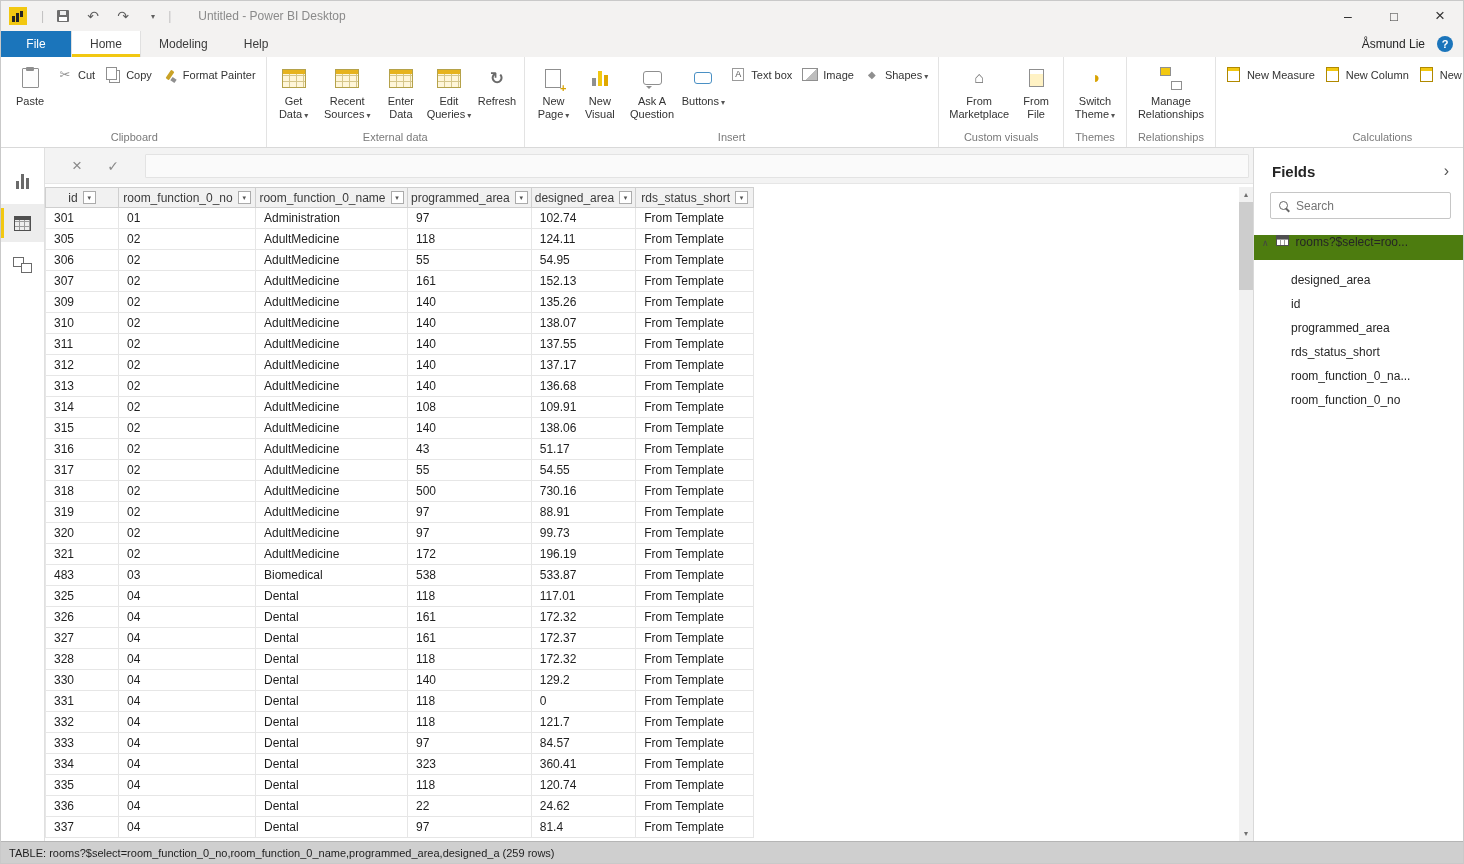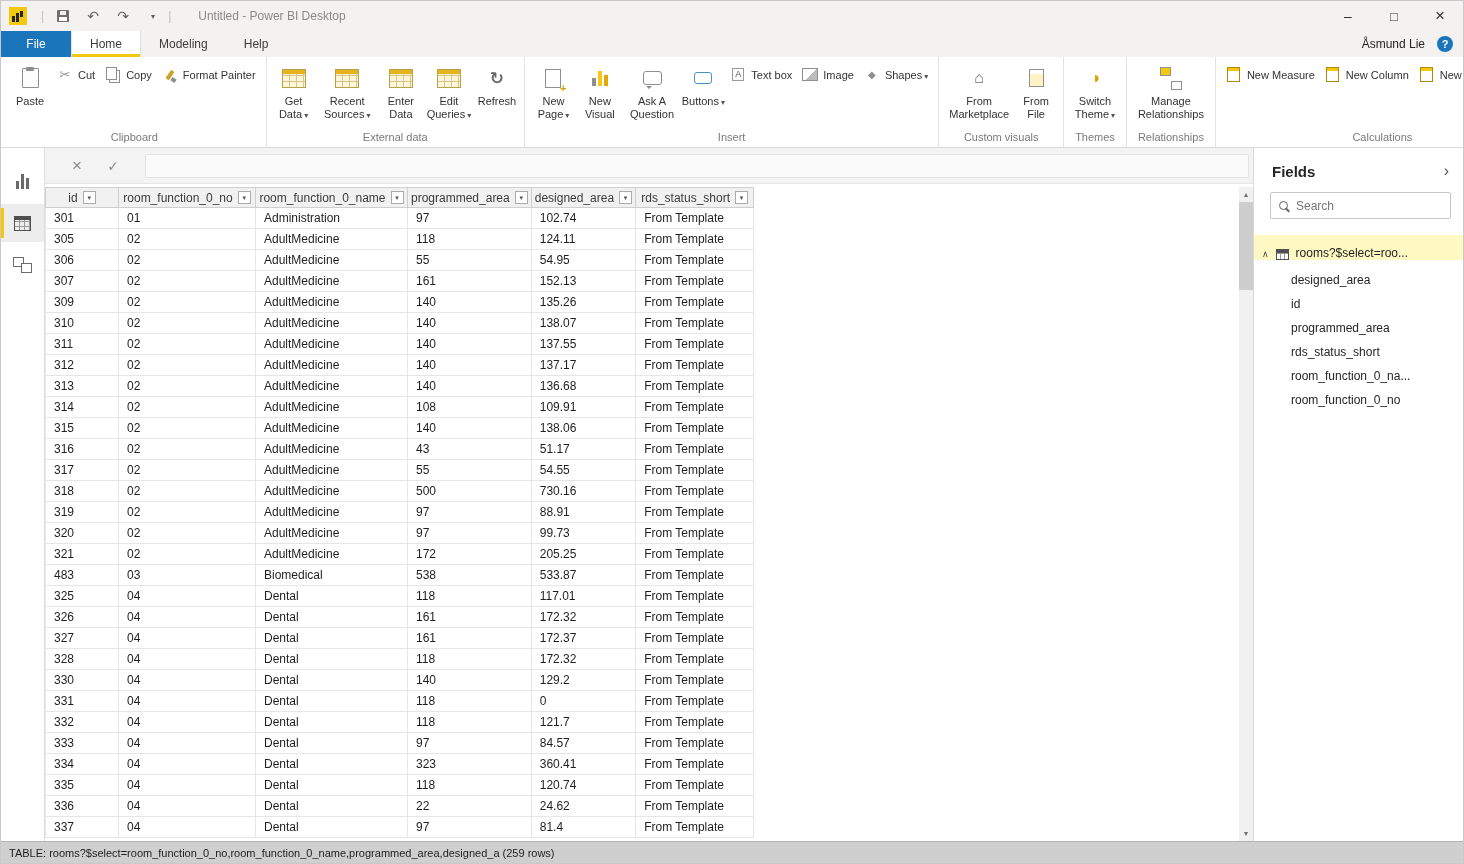--- a/index.html
+++ b/index.html
@@ -139,21 +139,21 @@
   
   .fields{width:210px;border-left:1px solid #D9D9D9;background:#fff;display:flex;flex-direction:column;flex:0 0 auto;padding-top:12px}
   .fields-header{display:flex;align-items:center;justify-content:space-between;padding:2px 14px 12px 18px}
   .fields-title{font-size:15px;font-weight:bold;color:#252525}
   .chev::before{content:"›";font-size:16px;color:#555}
   .search-box{margin:0 12px 16px 16px;border:1px solid #C6C6C6;height:27px;display:flex;align-items:center;padding:0 7px;border-radius:2px;gap:6px}
   .search-box input{border:none;outline:none;flex:1;font-size:12px;font-family:inherit;background:transparent;color:#252525;min-width:0}
   .search-icon{position:relative;width:12px;height:12px;flex:0 0 auto}
   .search-icon::before{content:"";position:absolute;left:1px;top:1px;width:7px;height:7px;border:1.5px solid #666;border-radius:50%}
   .search-icon::after{content:"";position:absolute;right:0;bottom:1px;width:5px;height:2px;background:#666;transform:rotate(45deg)}
-  .ftable-row{height:25px;background:#fef9c3;display:flex;align-items:flex-end;padding-left:8px;gap:7px}
+  .ftable-row{height:25px;background:#4d7c0f;display:flex;align-items:flex-start;padding-left:8px;gap:7px}
   .fcaret::before{content:"∧";font-size:9px;color:#444}
   .ftable-icon{width:13px;height:11px;border:1px solid #4f4f4f;background-color:#fff;flex:0 0 auto;
     background-image:linear-gradient(#4f4f4f 2.5px,transparent 2.5px),
       repeating-linear-gradient(to right,transparent 0 3.3px,#9a9a9a 3.3px 4px),
       repeating-linear-gradient(to bottom,transparent 0 3px,#9a9a9a 3px 3.6px)}
   .ftable-name{white-space:nowrap;overflow:hidden;font-size:12px}
   .fields-list{padding-top:8px}
   .field-item{height:24px;line-height:24px;padding-left:37px;font-size:12px;white-space:nowrap;overflow:hidden;color:#252525}
 
   
@@ -510,21 +510,21 @@
                 <td>AdultMedicine</td>
                 <td>97</td>
                 <td>99.73</td>
                 <td>From Template</td>
               </tr>
               <tr>
                 <td>321</td>
                 <td>02</td>
                 <td>AdultMedicine</td>
                 <td>172</td>
-                <td>205.25</td>
+                <td>196.19</td>
                 <td>From Template</td>
               </tr>
               <tr>
                 <td>483</td>
                 <td>03</td>
                 <td>Biomedical</td>
                 <td>538</td>
                 <td>533.87</td>
                 <td>From Template</td>
               </tr>

